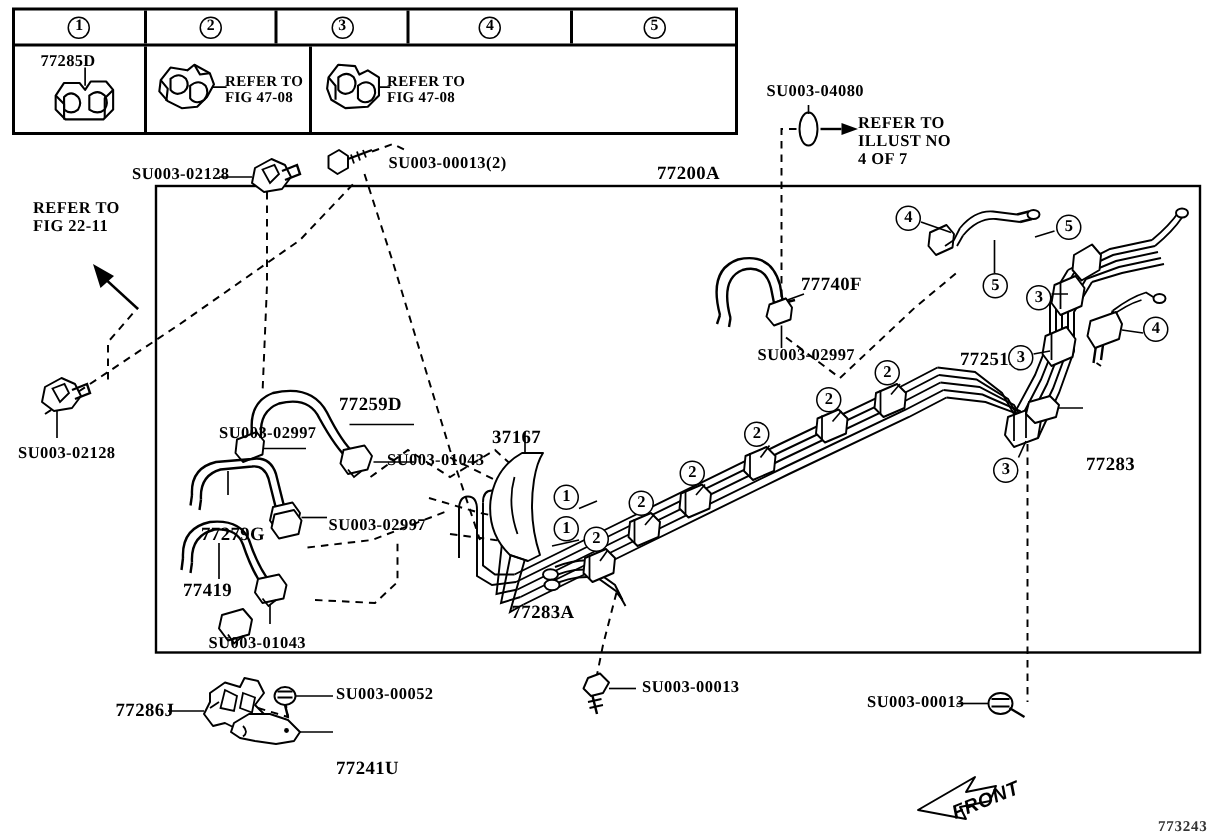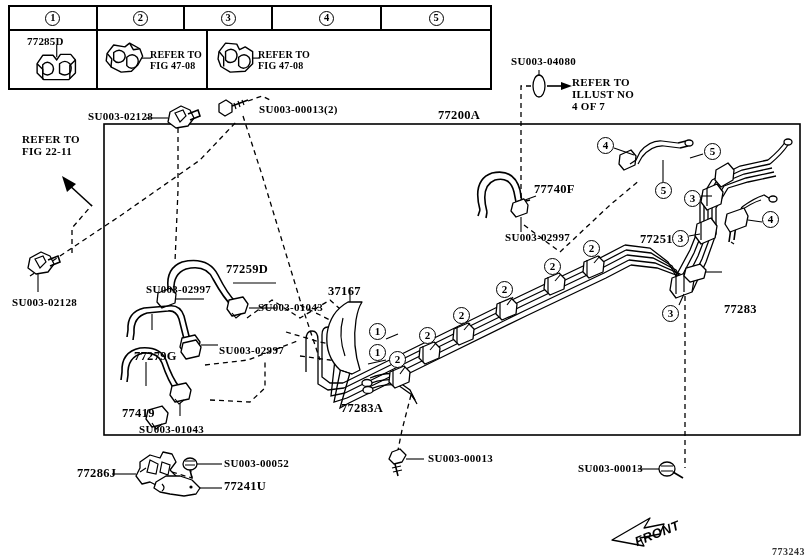--- a/index.html
+++ b/index.html
@@ -560,29 +560,29 @@
 4 OF 7</div>
   <div class="lbl big" style="left:438px; top:110px;">77200A</div>
   <div class="lbl big" style="left:534px; top:184px;">77740F</div>
   <div class="lbl" style="left:505px; top:232px;">SU003-02997</div>
   <div class="lbl big" style="left:226px; top:264px;">77259D</div>
   <div class="lbl" style="left:146px; top:284px;">SU003-02997</div>
   <div class="lbl" style="left:258px; top:302px;">SU003-01043</div>
   <div class="lbl big" style="left:134px; top:327px;margin-top:24px;">77279G</div>
   <div class="lbl" style="left:219px; top:345px;">SU003-02997</div>
   <div class="lbl" style="left:12px; top:297px;">SU003-02128</div>
-  <div class="lbl big" style="left:122px; top:408px;">77419</div>
+  <div class="lbl big" style="left:122px; top:388px;">77419</div>
   <div class="lbl" style="left:139px; top:424px;">SU003-01043</div>
   <div class="lbl big" style="left:328px; top:286px;">37167</div>
   <div class="lbl big" style="left:341px; top:403px;">77283A</div>
   <div class="lbl big" style="left:640px; top:234px;">77251B</div>
   <div class="lbl big" style="left:724px; top:265px;margin-top:39px;">77283</div>
   <div class="lbl big" style="left:77px; top:468px;text-align:right;">77286J</div>
   <div class="lbl" style="left:224px; top:458px;">SU003-00052</div>
-  <div class="lbl big" style="left:224px; top:481px;">77241U</div>
+  <div class="lbl big" style="left:224px; top:507px;">77241U</div>
   <div class="lbl" style="left:428px; top:453px;">SU003-00013</div>
   <div class="lbl" style="left:578px; top:463px;">SU003-00013</div>
 
   <div class="front-txt" style="left:638px; top:534px;">FRONT</div>
 
   <div class="figid">773243</div>
 
   <div id="callout-layer">
       <div class="callout" style="left: 369px; top: 323px;">1</div>
       <div class="callout" style="left: 369px; top: 344px;">1</div>

